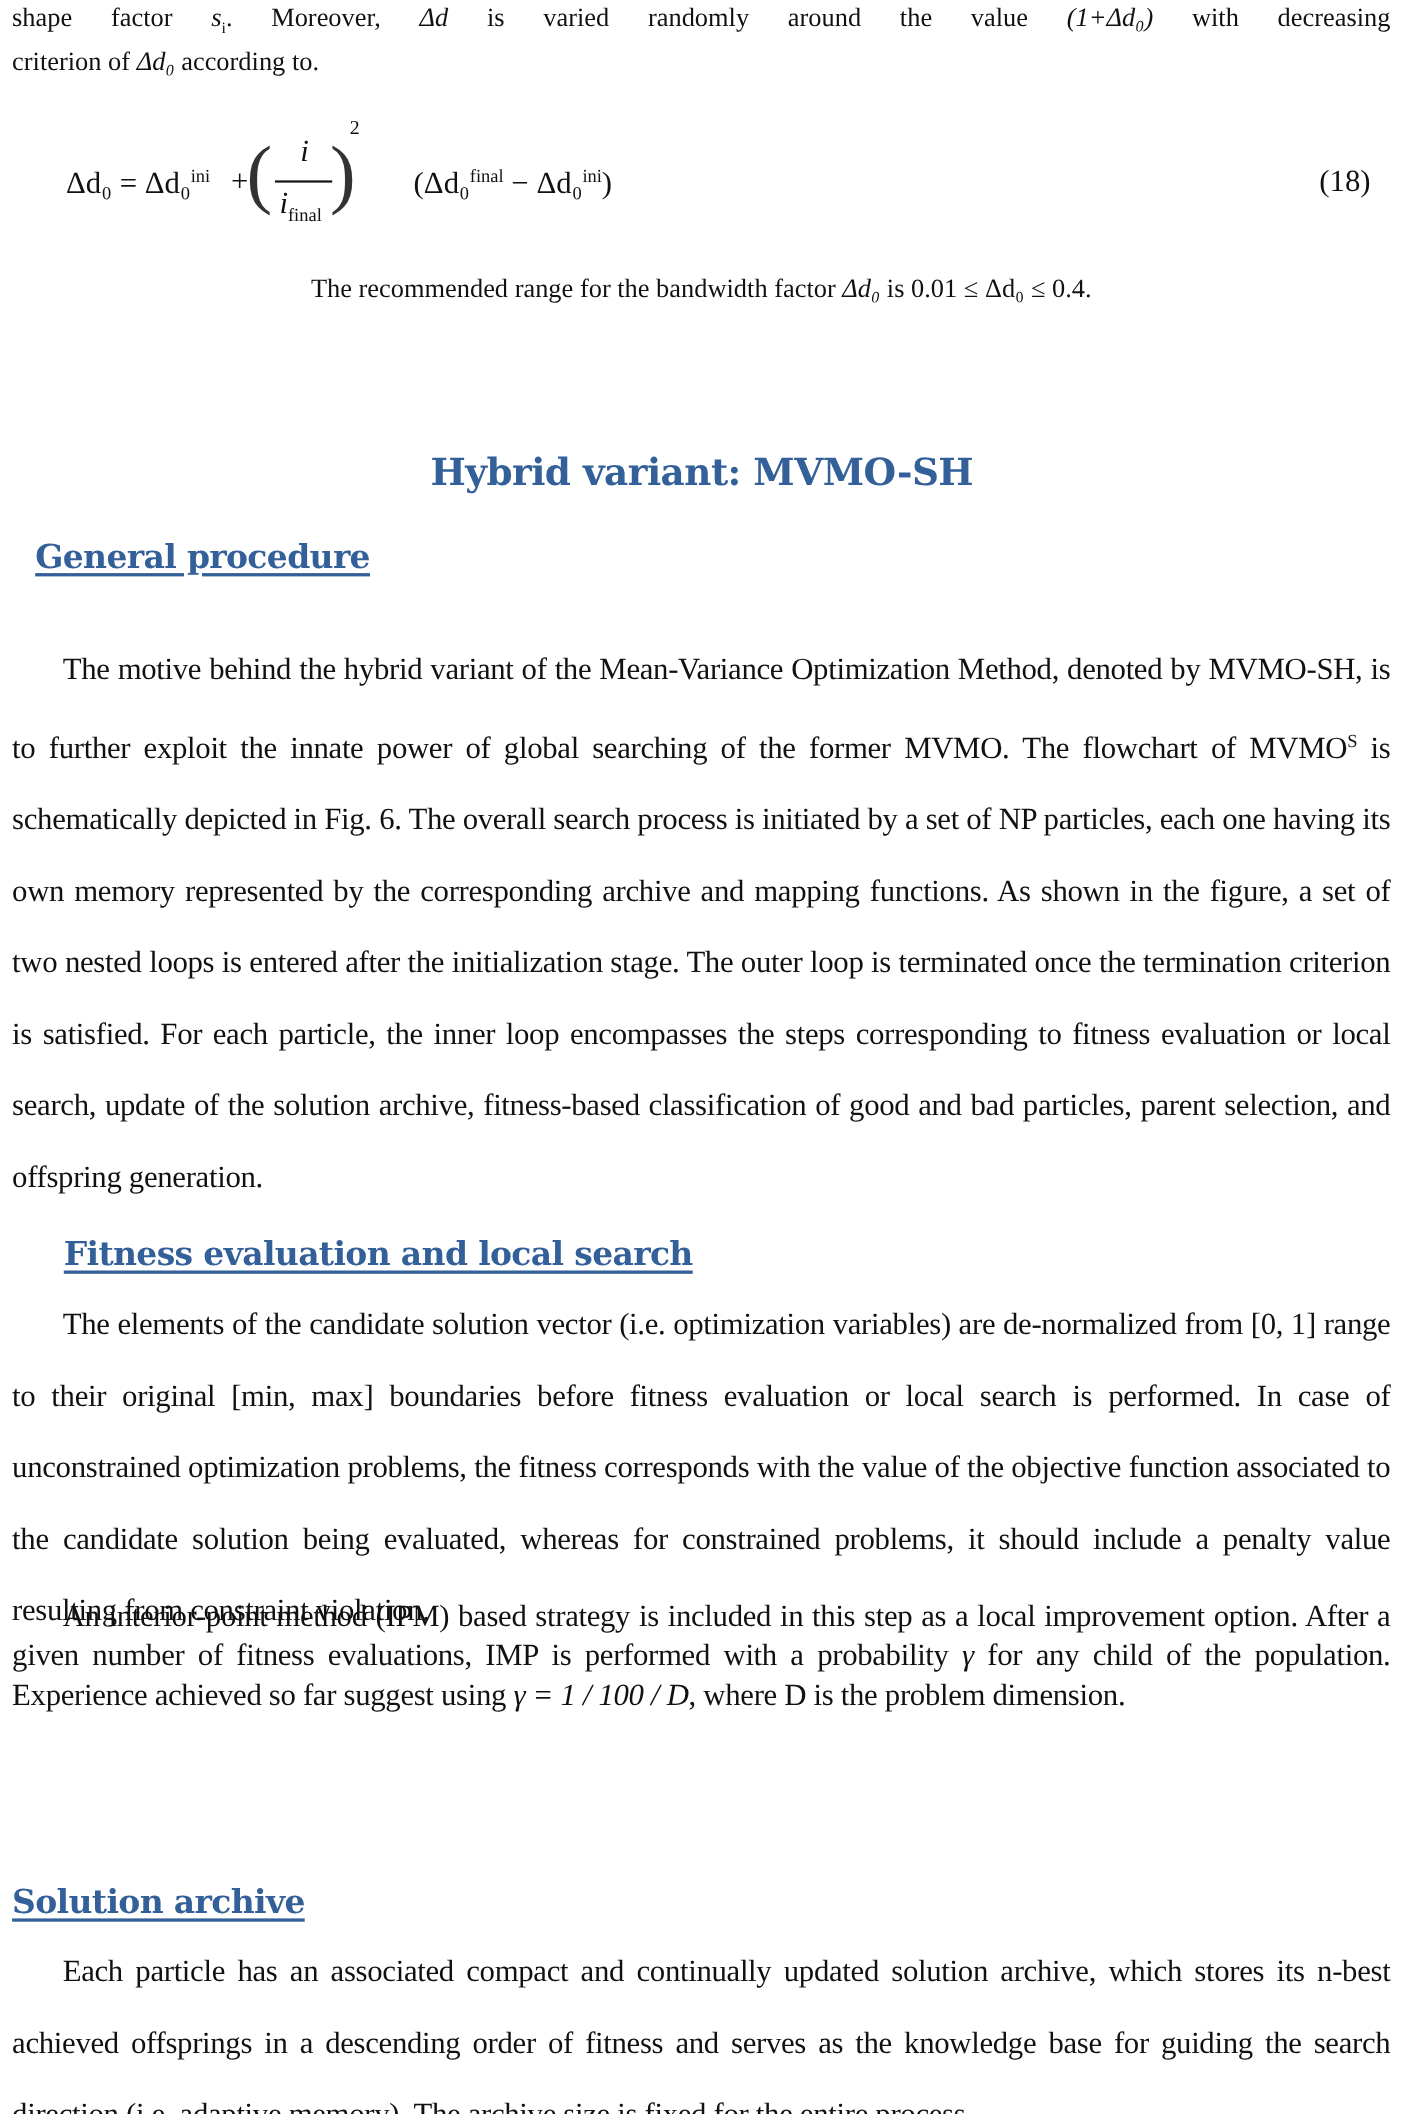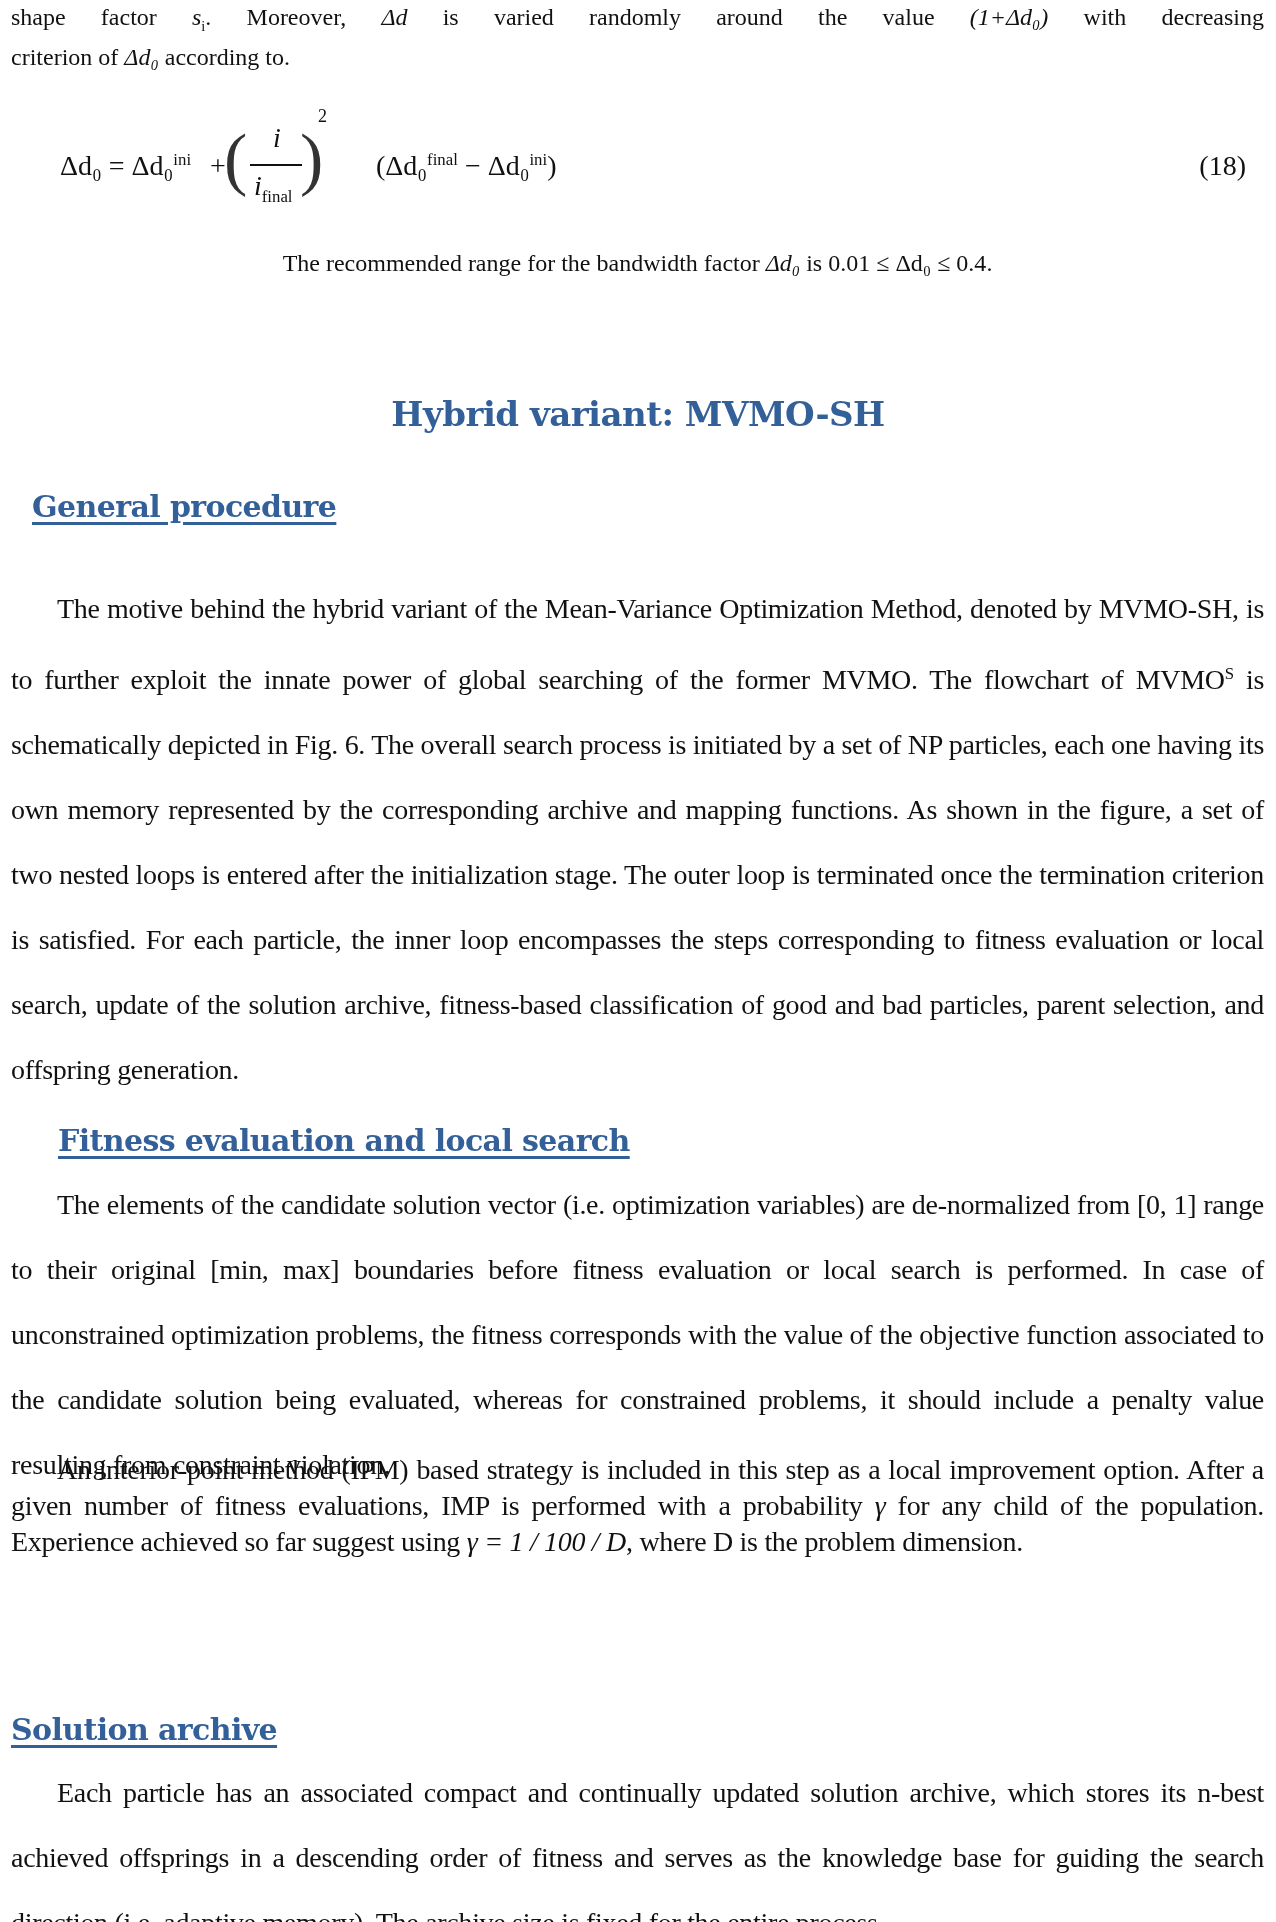--- a/index.html
+++ b/index.html
@@ -55,21 +55,21 @@
   <span class="part paren" style="left:240px; top:12px;">)</span>
   <span class="part" style="left:258px; top:-6px; font-size:18px;">2</span>
   <span class="part" style="left:284px; top:38px;margin-left:32px;">(<span>Δd₀</span><sup>final</sup><span> − Δd₀</span><sup>ini</sup>)</span>
 </div>
 <div class="eqnum">(18)</div>
 
 <div class="line" style="top:250px;text-align:center;">
   <span>The recommended range for the bandwidth factor </span><i class="v">Δd₀</i><span> is </span><span>0.01 ≤ Δd₀ ≤ 0.4</span><span>.</span>
 </div>
 
-<div class="h-main" style="top:394px;">Hybrid variant: MVMO-SH</div>
+<div class="h-main" style="top:410px;">Hybrid variant: MVMO-SH</div>
 
 <div class="h-sec" style="top:489px;margin-left:21px;">General procedure</div>
 <div class="para" style="top:576px;">
   <span class="ind"></span><span>The motive behind the hybrid variant of the Mean-Variance Optimization Method, denoted by MVMO-SH, is to further exploit the innate power of global searching of the former MVMO. The flowchart of MVMO</span><sup>S</sup><span> is schematically depicted in Fig. 6. The overall search process is initiated by a set of NP particles, each one having its own memory represented by the corresponding archive and mapping functions.  As shown in the figure, a set of two nested loops is entered after the initialization stage. The outer loop is terminated once the termination criterion is satisfied. For each particle, the inner loop encompasses the steps corresponding to fitness evaluation or local search, update of the solution archive, fitness-based classification of good and bad particles, parent selection, and offspring generation.</span>
 </div>
 
 <div class="h-sec" style="top:1123px;margin-left:47px;">Fitness evaluation and local search</div>
 <div class="para" style="top:1172px;">
   <span class="ind"></span><span>The elements of the candidate solution vector (i.e. optimization variables) are de-normalized from [0, 1] range to their original [min, max] boundaries before fitness evaluation or local search is performed. In case of unconstrained optimization problems, the fitness corresponds with the value of the objective function associated to the candidate solution being evaluated, whereas for constrained problems, it should include a penalty value resulting from constraint violation.</span>
 </div>

